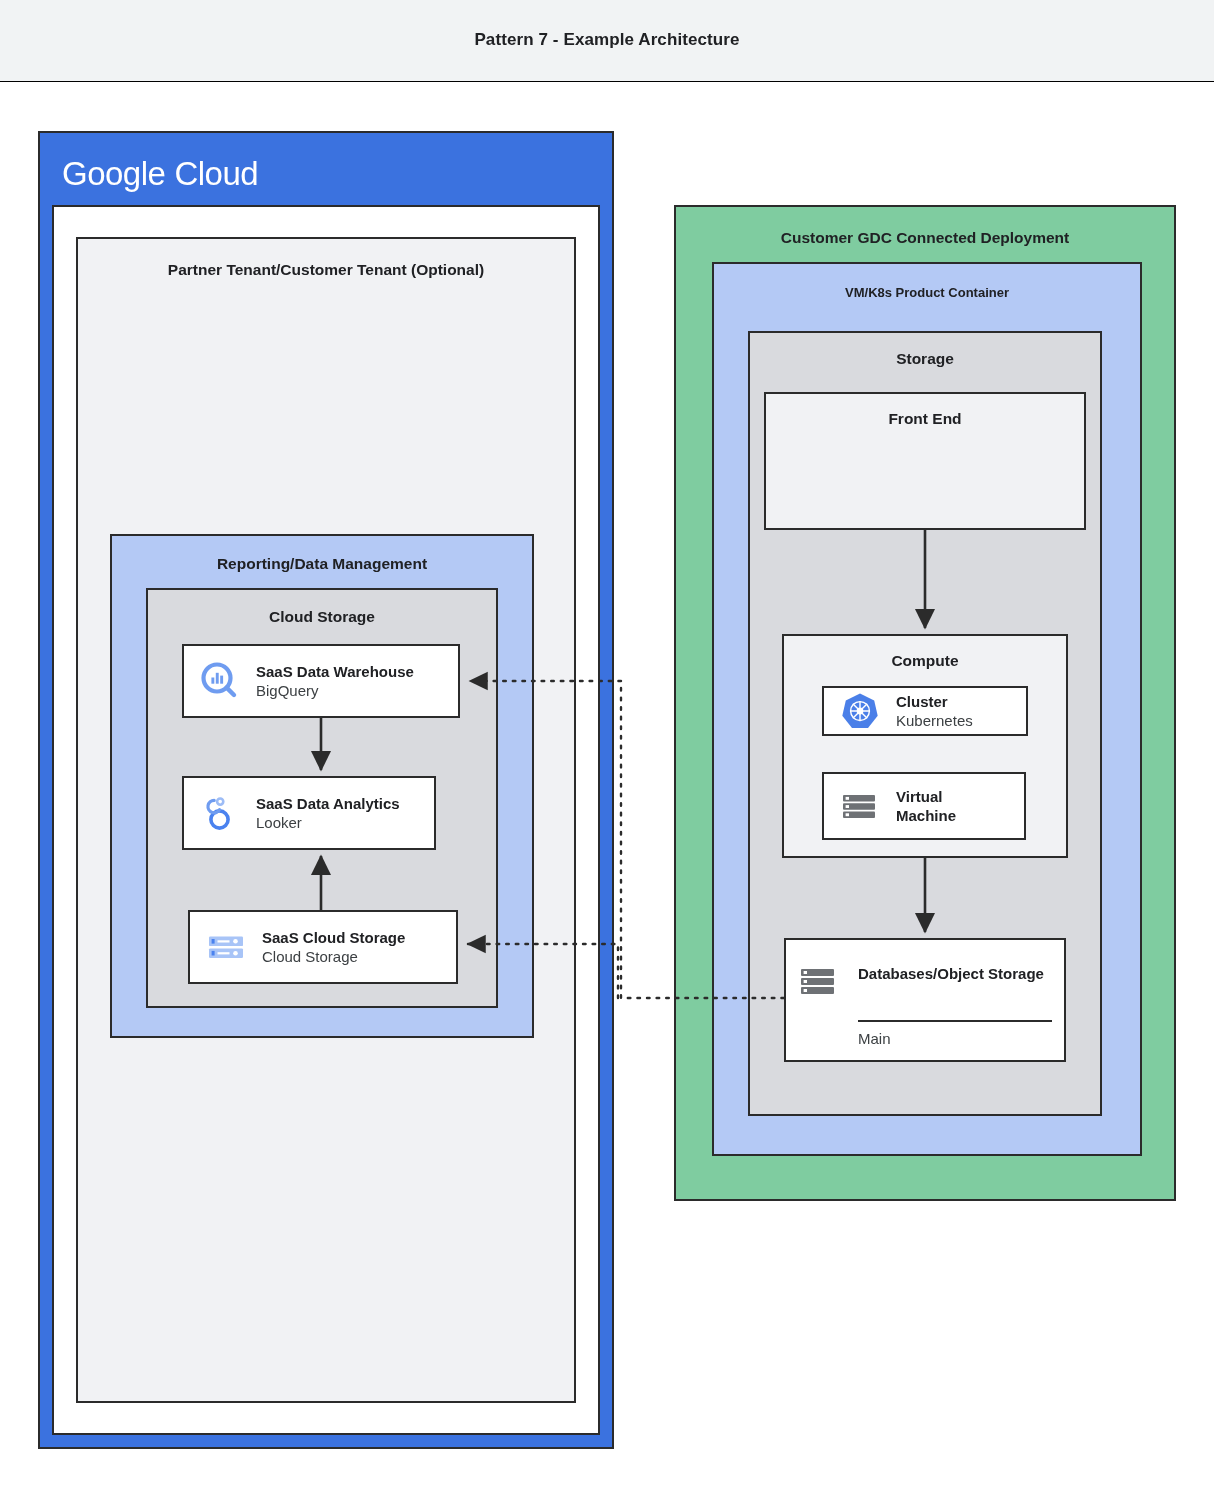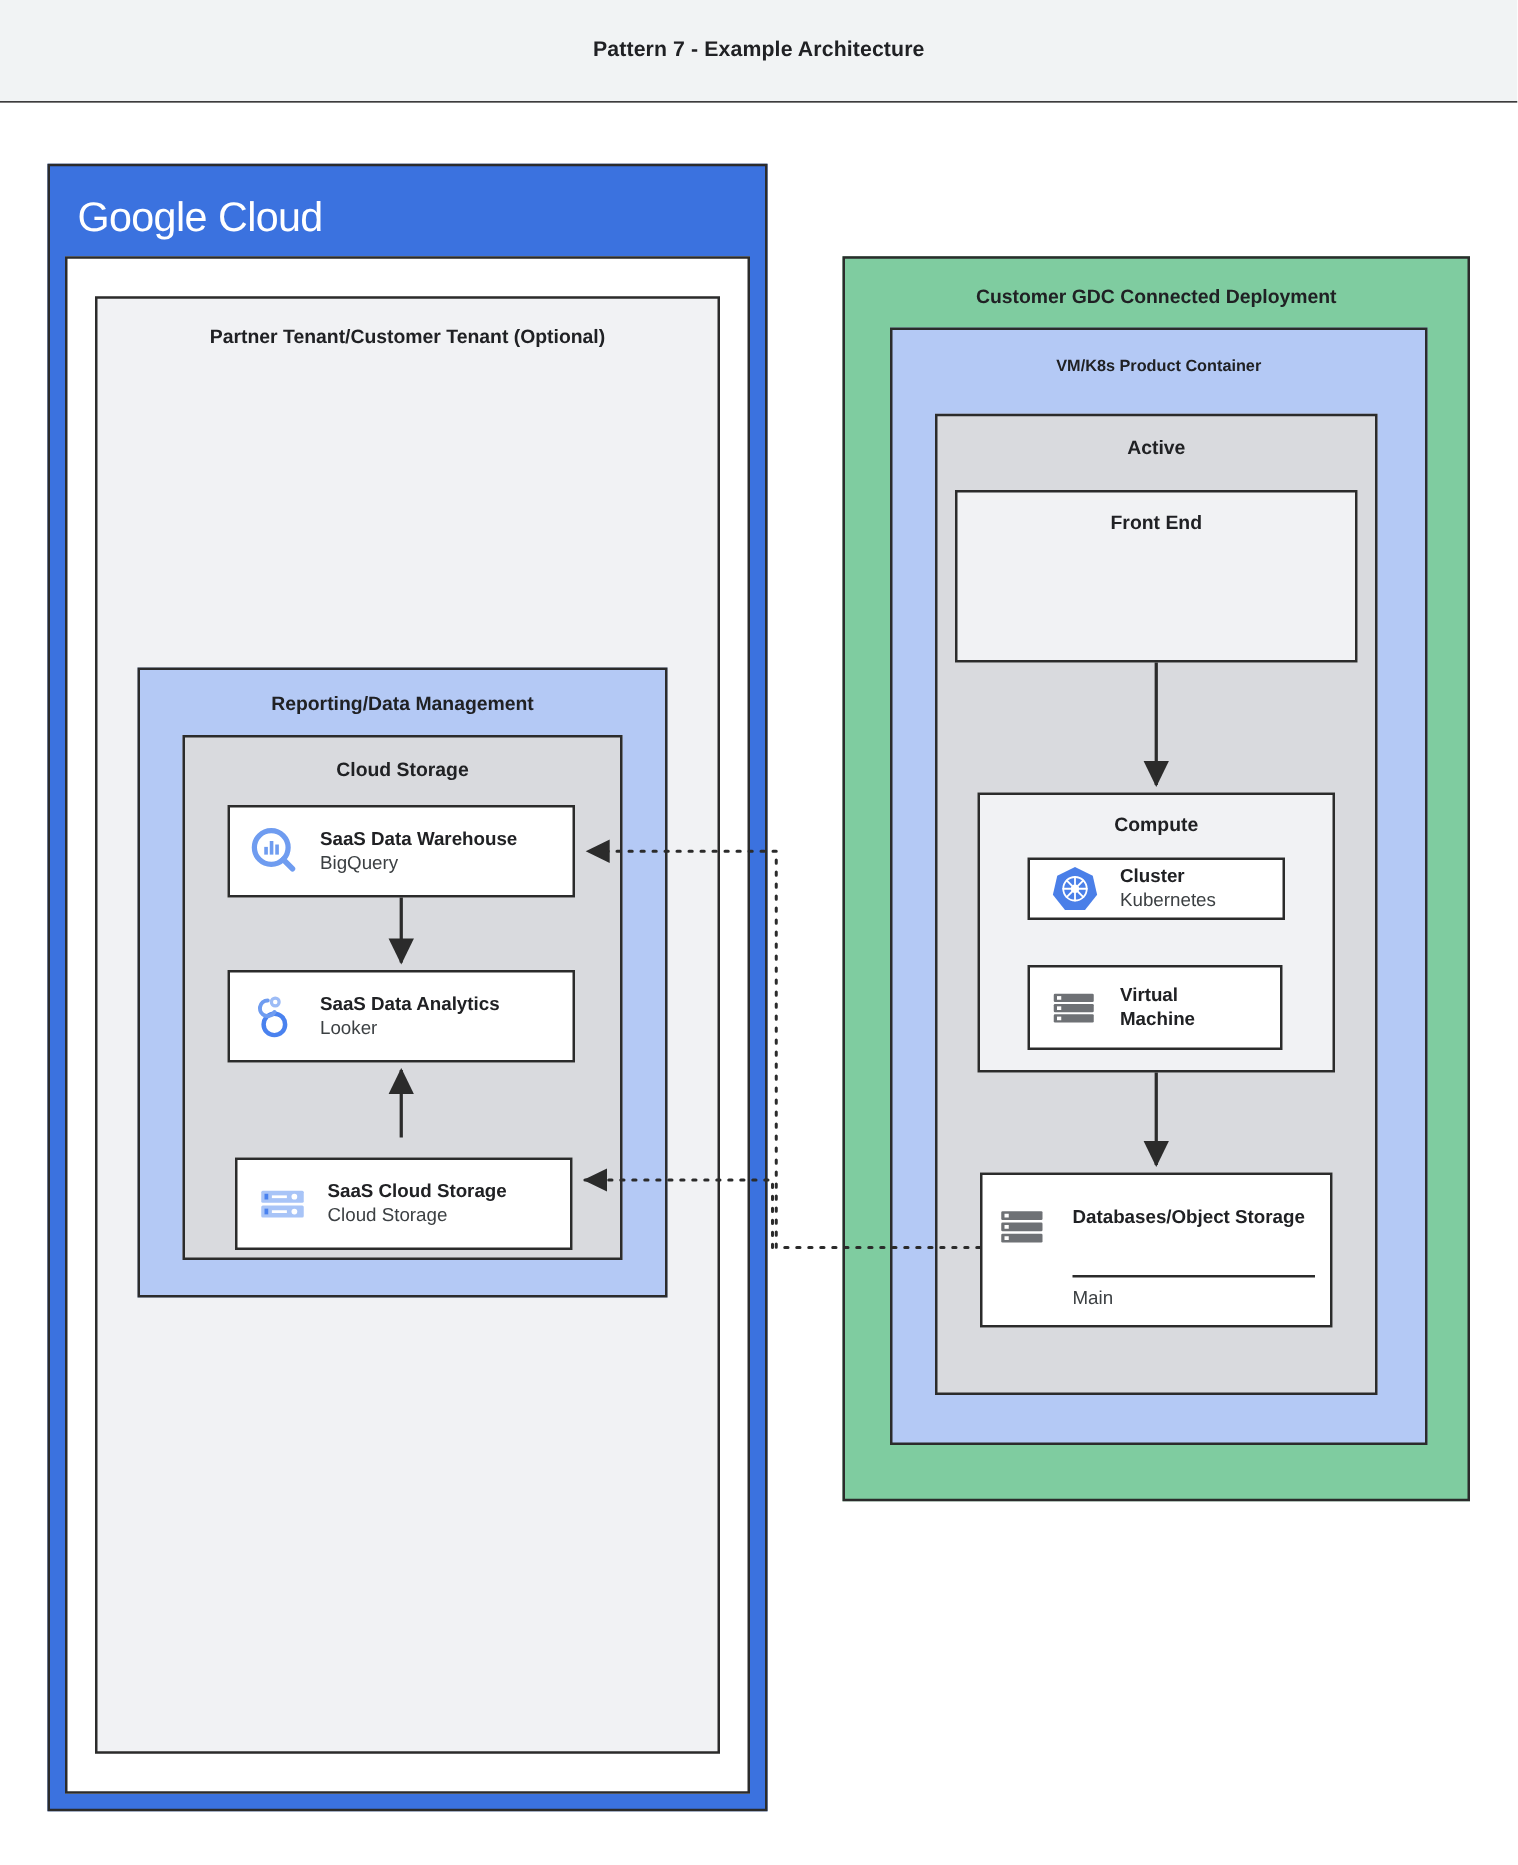--- a/index.html
+++ b/index.html
@@ -47,22 +47,22 @@
   #cstore .hd { top:18px; font-size:15.5px; }
 
   
   .card { position:absolute; border:2px solid #2b2b2b; background:#ffffff; }
   .card .ico { position:absolute; left:16px; top:50%; transform:translateY(-50%); width:40px; height:40px; }
   .card .txt { position:absolute; left:72px; top:50%; transform:translateY(-50%); }
   .card .l1 { font-size:15px; font-weight:bold; color:#202124; line-height:1.28; }
   .card .l2 { font-size:15px; font-weight:normal; color:#3c4043; line-height:1.28; }
 
   #c-bq     { left:182px; top:644px; width:278px; height:74px; }
-  #c-looker { left:182px; top:776px; width:278px; height:74px; }
-  #c-gcs    { left:188px; top:910px; width:270px; height:74px;margin-top:16px; }
+  #c-looker { left:182px; top:776px; width:254px; height:74px; }
+  #c-gcs    { left:188px; top:910px; width:270px; height:74px; }
 
   
   #gdc  { left:674px; top:205px; width:502px; height:996px; background:#7fcca0; }
   #gdc .hd { top:22px; font-size:15.5px; }
 
   #vmk8s { left:712px; top:262px; width:430px; height:894px; background:#b4c9f5; }
   #vmk8s .hd { top:21px; font-size:13px; }
 
   #active { left:748px; top:331px; width:354px; height:785px; background:#d9dade; }
   #active .hd { top:17px; font-size:15.5px; }
@@ -169,21 +169,21 @@
 
   <div class="bx" id="gdc">
     <div class="hd">Customer GDC Connected Deployment</div>
   </div>
 
   <div class="bx" id="vmk8s">
     <div class="hd">VM/K8s Product Container</div>
   </div>
 
   <div class="bx" id="active">
-    <div class="hd">Active</div>
+    <div class="hd">Storage</div>
   </div>
 
   <div class="bx" id="frontend">
     <div class="hd">Front End</div>
   </div>
 
 
   <div class="bx" id="compute">
     <div class="hd">Compute</div>
   </div>

